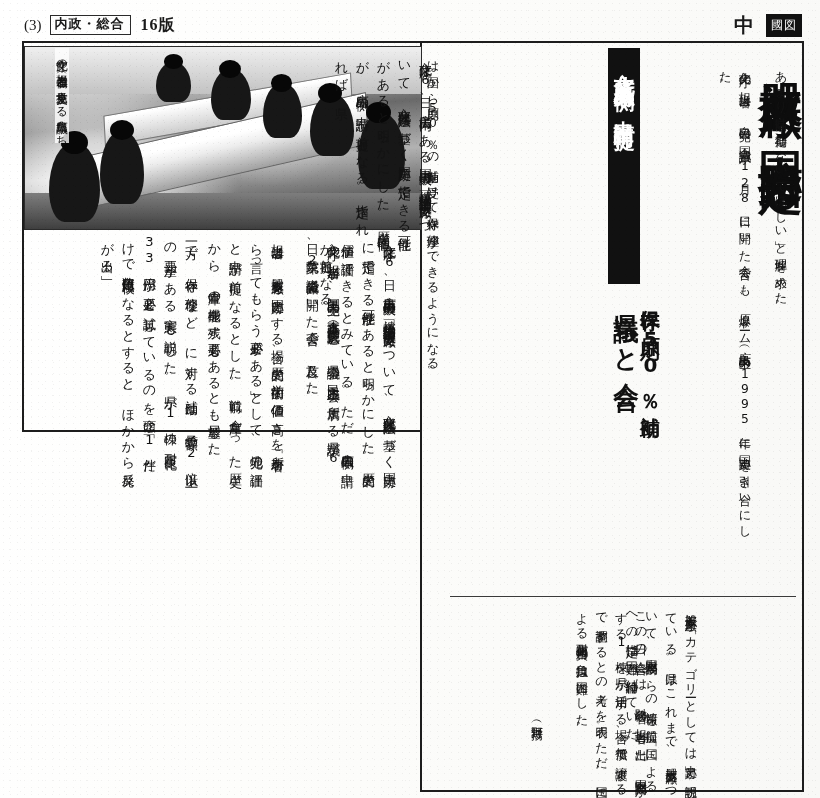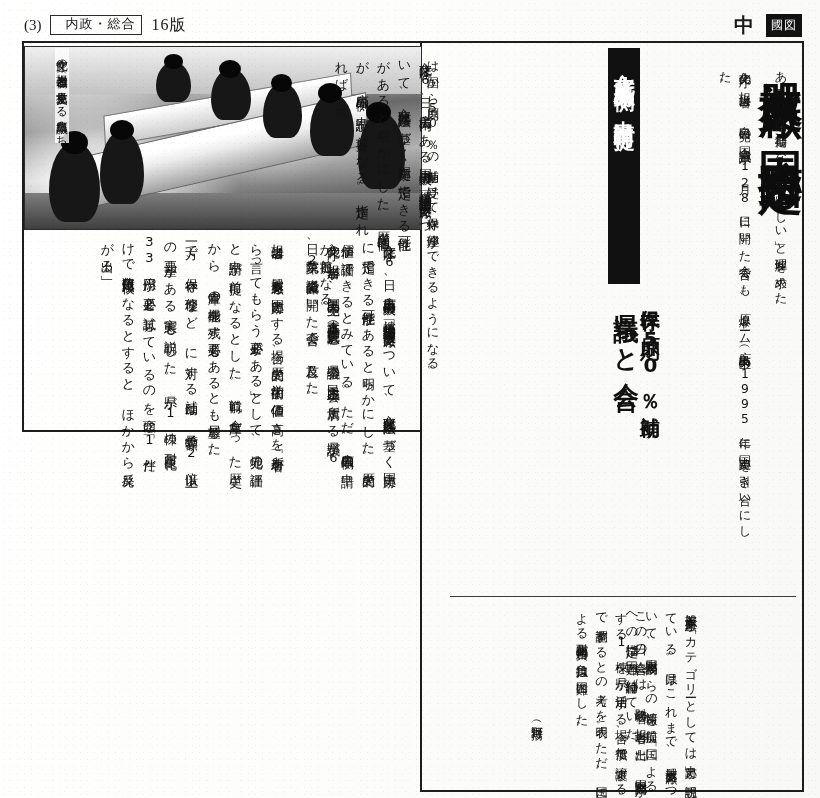--- a/index.html
+++ b/index.html
@@ -41,29 +41,31 @@
     gap: 8px;
     font-size: 15px;
     letter-spacing: 0.5px;
   }
   .masthead .page-no {
     font-size: 15px;
     letter-spacing: 0;
   }
   .masthead .section-box {
     border: 1px solid #2a2a2a;
-    padding: 1px 5px 2px 15px;
+    padding: 1px 5px 2px 4px;
     font-size: 13px;
     letter-spacing: 1px;
     line-height: 1.1;
+    font-weight: bold;
   }
   .masthead .edition {
     font-size: 16px;
     letter-spacing: 1px;
     margin-left: 2px;
+    font-weight: bold;
   }
   .masthead .date {
     font-size: 15px;
     margin-left: 28px;
     letter-spacing: 0.5px;
   }
   .masthead .paper-mark {
     margin-left: auto;
     display: flex;
     align-items: center;

